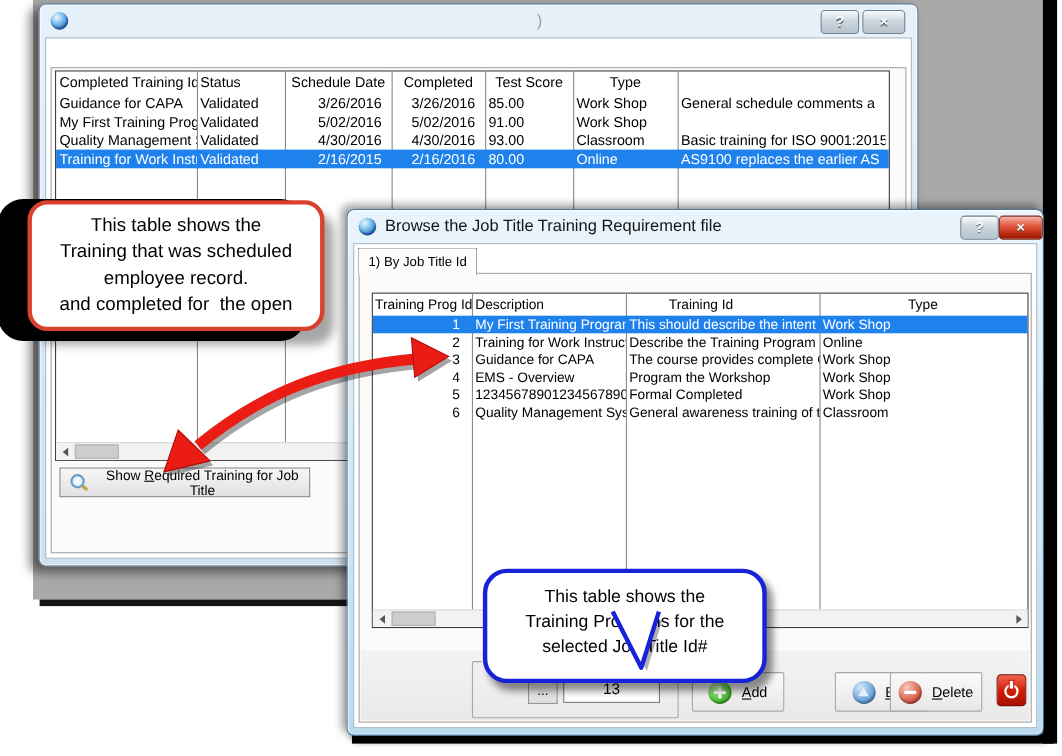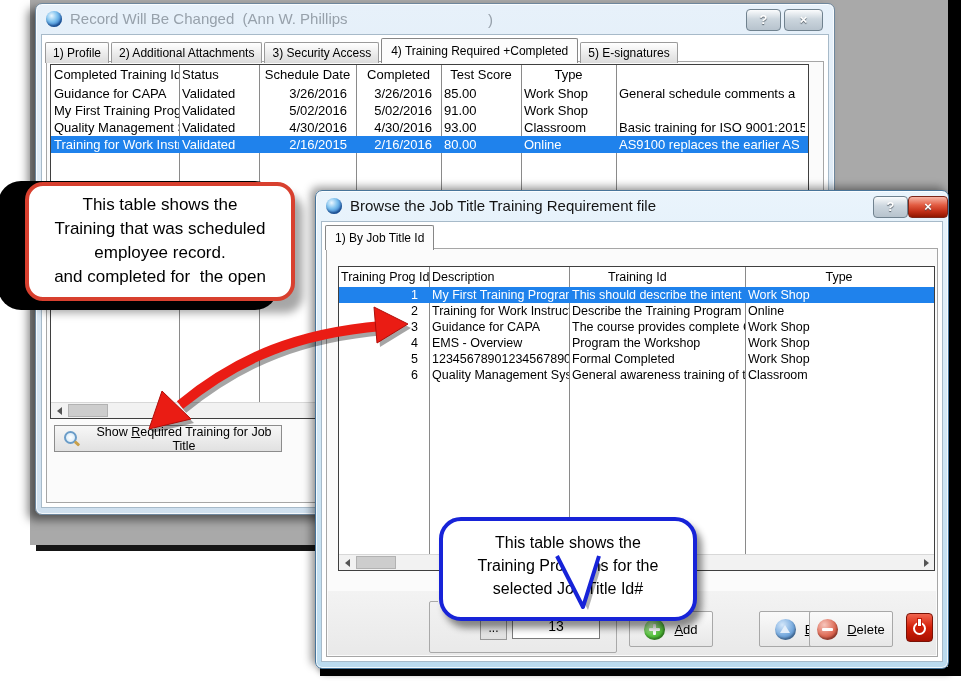--- a/index.html
+++ b/index.html
@@ -133,34 +133,26 @@
 
 <div class="stage">
   <div class="desktop"></div>
   <div class="strip strip-right"></div>
   <div class="strip strip-bottom"></div>
   <div class="strip strip-desk"></div>
 
   <div class="win bwin">
     <div class="titlebar">
       <span class="globe"></span>
-      <span class="title-text">Record Will Be Changed  (Ann W. Phillips</span>
       <span class="title-paren">)</span>
     </div>
     <span class="cap-btn cap-help">?</span>
     <span class="cap-btn cap-close">×</span>
 
     <div class="win-body">
-      <div class="tabs">
-        <div class="tab">1) Profile</div>
-        <div class="tab">2) Additional Attachments</div>
-        <div class="tab">3) Security Access</div>
-        <div class="tab active">4) Training Required +Completed</div>
-        <div class="tab">5) E-signatures</div>
-      </div>
       <div class="page">
 
         <div class="gtable btable">
           <div class="vline v1"></div>
           <div class="vline v2"></div>
           <div class="vline v3"></div>
           <div class="vline v4"></div>
           <div class="vline v5"></div>
           <div class="vline v6"></div>
 

